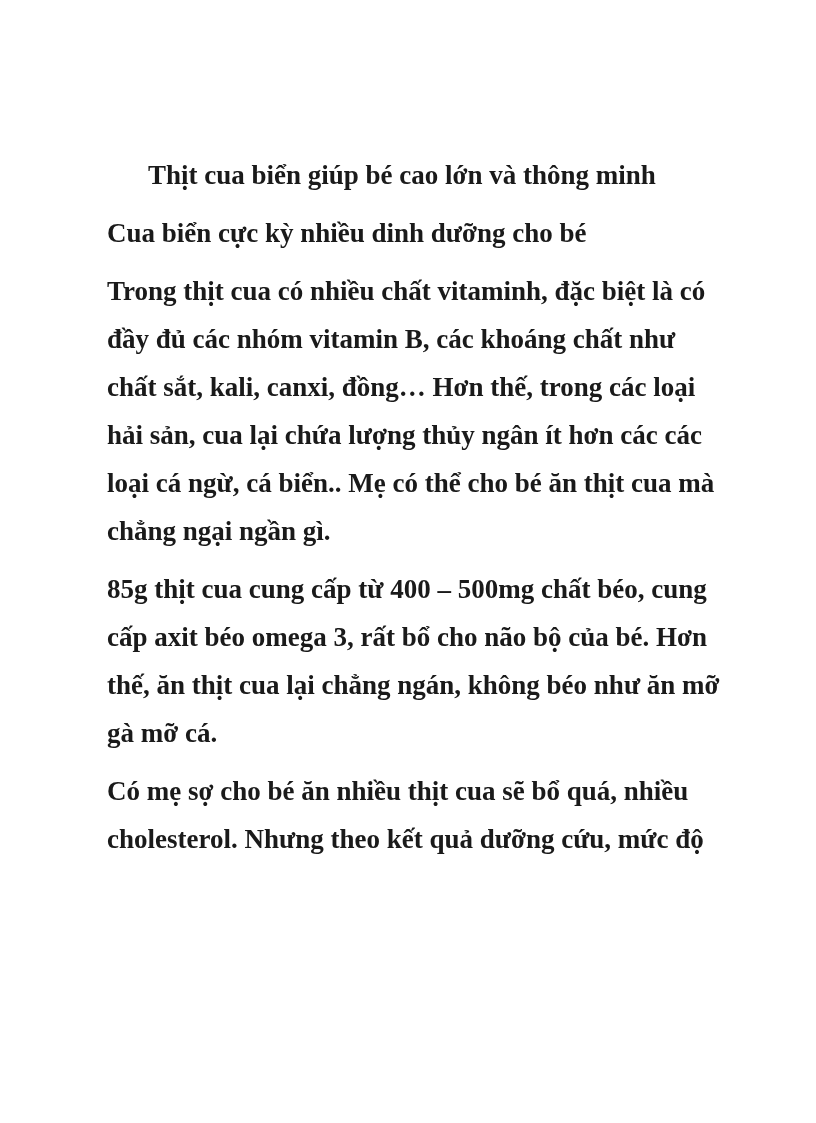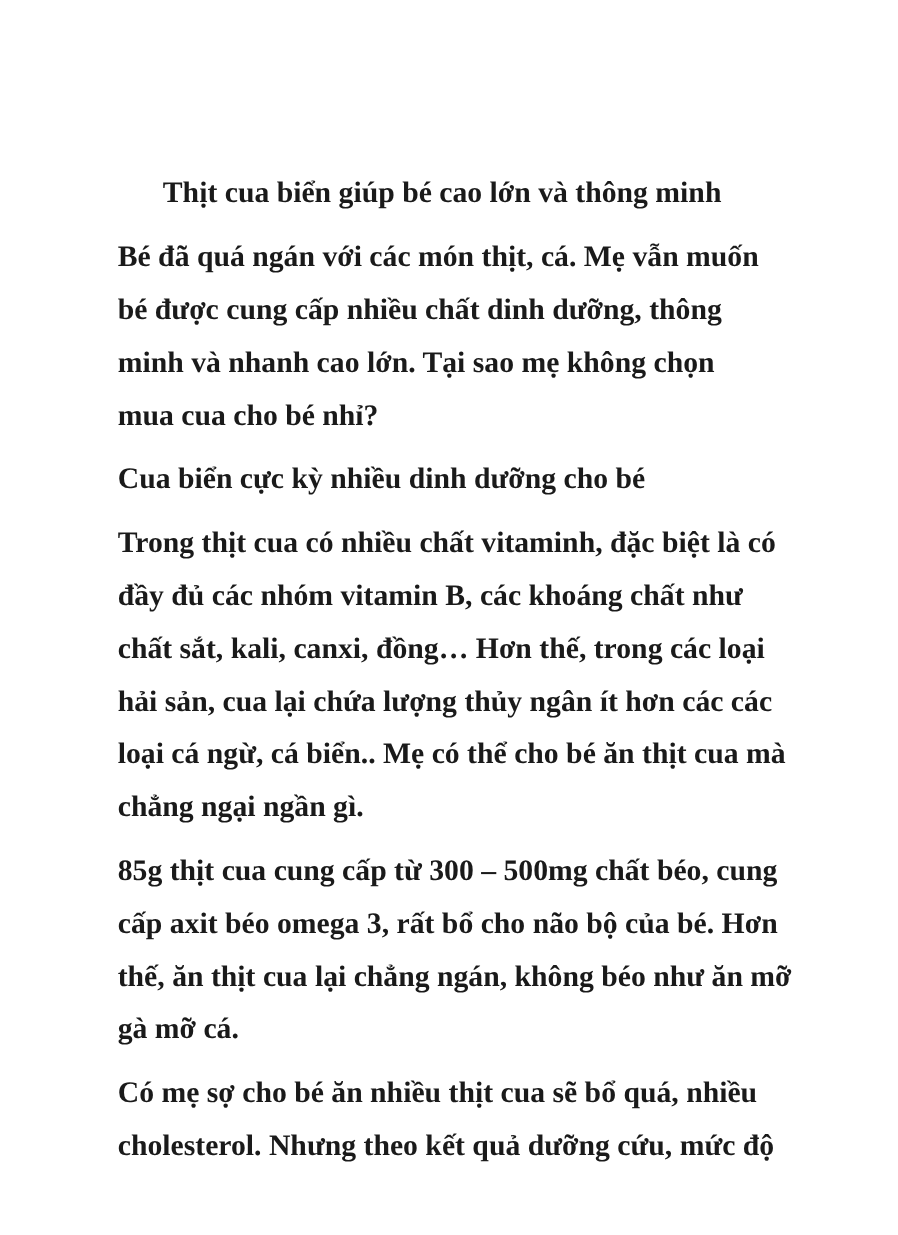--- a/index.html
+++ b/index.html
@@ -44,34 +44,30 @@
   .doc-para.bold {
     font-weight: bold;
   }
 </style>
 </head>
 <body>
 
 <div class="page">
   <h1 class="doc-title">Thịt cua biển giúp bé cao lớn và thông minh</h1>
 
-  <p class="doc-para bold">Bé đã quá ngán với các món thịt, cá. Mẹ vẫn muốn
-bé được cung cấp nhiều chất dinh dưỡng, thông
-minh và nhanh cao lớn. Tại sao mẹ không chọn
-mua cua cho bé nhỉ?</p>
 
   <h2 class="doc-heading">Cua biển cực kỳ nhiều dinh dưỡng cho bé</h2>
 
   <p class="doc-para">Trong thịt cua có nhiều chất vitaminh, đặc biệt là có
 đầy đủ các nhóm vitamin B, các khoáng chất như
 chất sắt, kali, canxi, đồng… Hơn thế, trong các loại
 hải sản, cua lại chứa lượng thủy ngân ít hơn các các
 loại cá ngừ, cá biển.. Mẹ có thể cho bé ăn thịt cua mà
 chẳng ngại ngần gì.</p>
 
-  <p class="doc-para">85g thịt cua cung cấp từ 300 – 500mg chất béo, cung
+  <p class="doc-para">85g thịt cua cung cấp từ 400 – 500mg chất béo, cung
 cấp axit béo omega 3, rất bổ cho não bộ của bé. Hơn
 thế, ăn thịt cua lại chẳng ngán, không béo như ăn mỡ
 gà mỡ cá.</p>
 
   <p class="doc-para">Có mẹ sợ cho bé ăn nhiều thịt cua sẽ bổ quá, nhiều
 cholesterol. Nhưng theo kết quả dưỡng cứu, mức độ</p>
 </div>
 
 </body></html>

